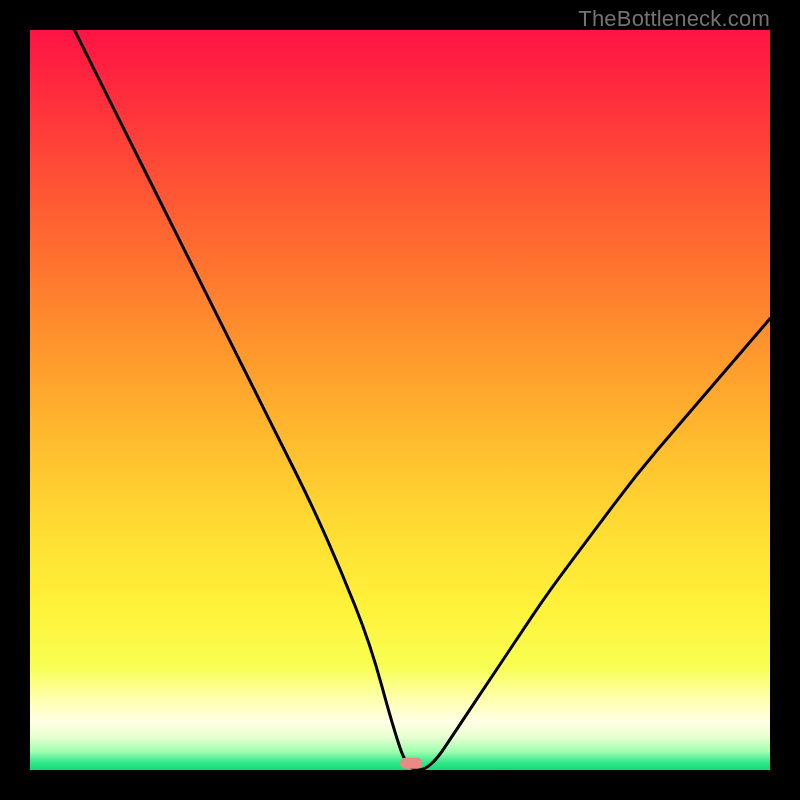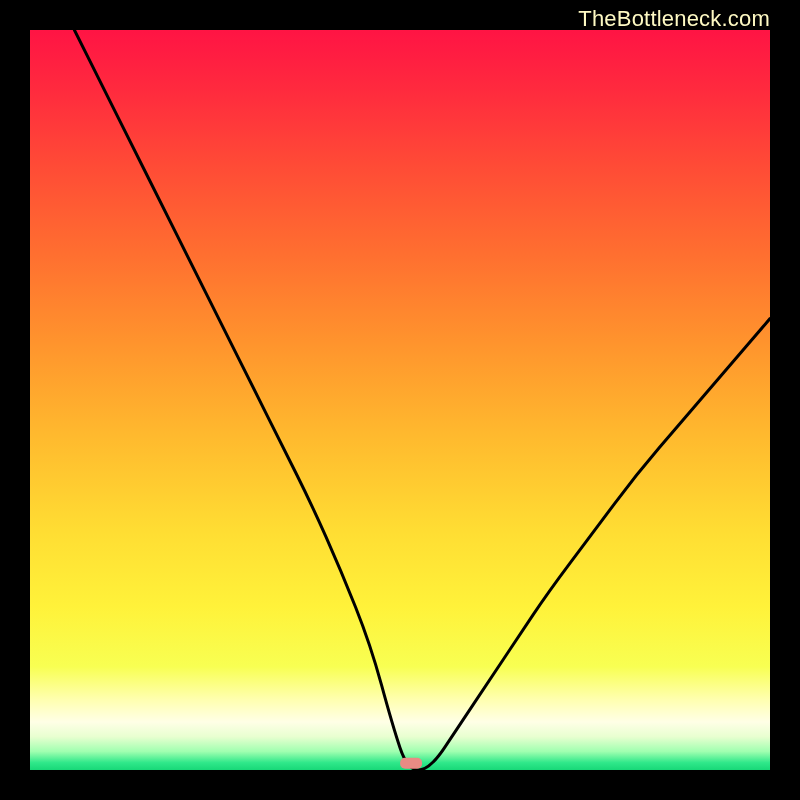--- a/index.html
+++ b/index.html
@@ -23,21 +23,21 @@
     top: 30px;
     width: 740px;
     height: 740px;
     
     background: #000;
   }
   .watermark {
     position: absolute;
     top: 6px;
     right: 30px;
-    color: #fef9c3;
+    color: #737373;
     font-size: 22px;
     font-weight: 500;
     letter-spacing: 0.2px;
     user-select: none;
   }
   svg {
     display: block;
   }
 </style>
 </head>

